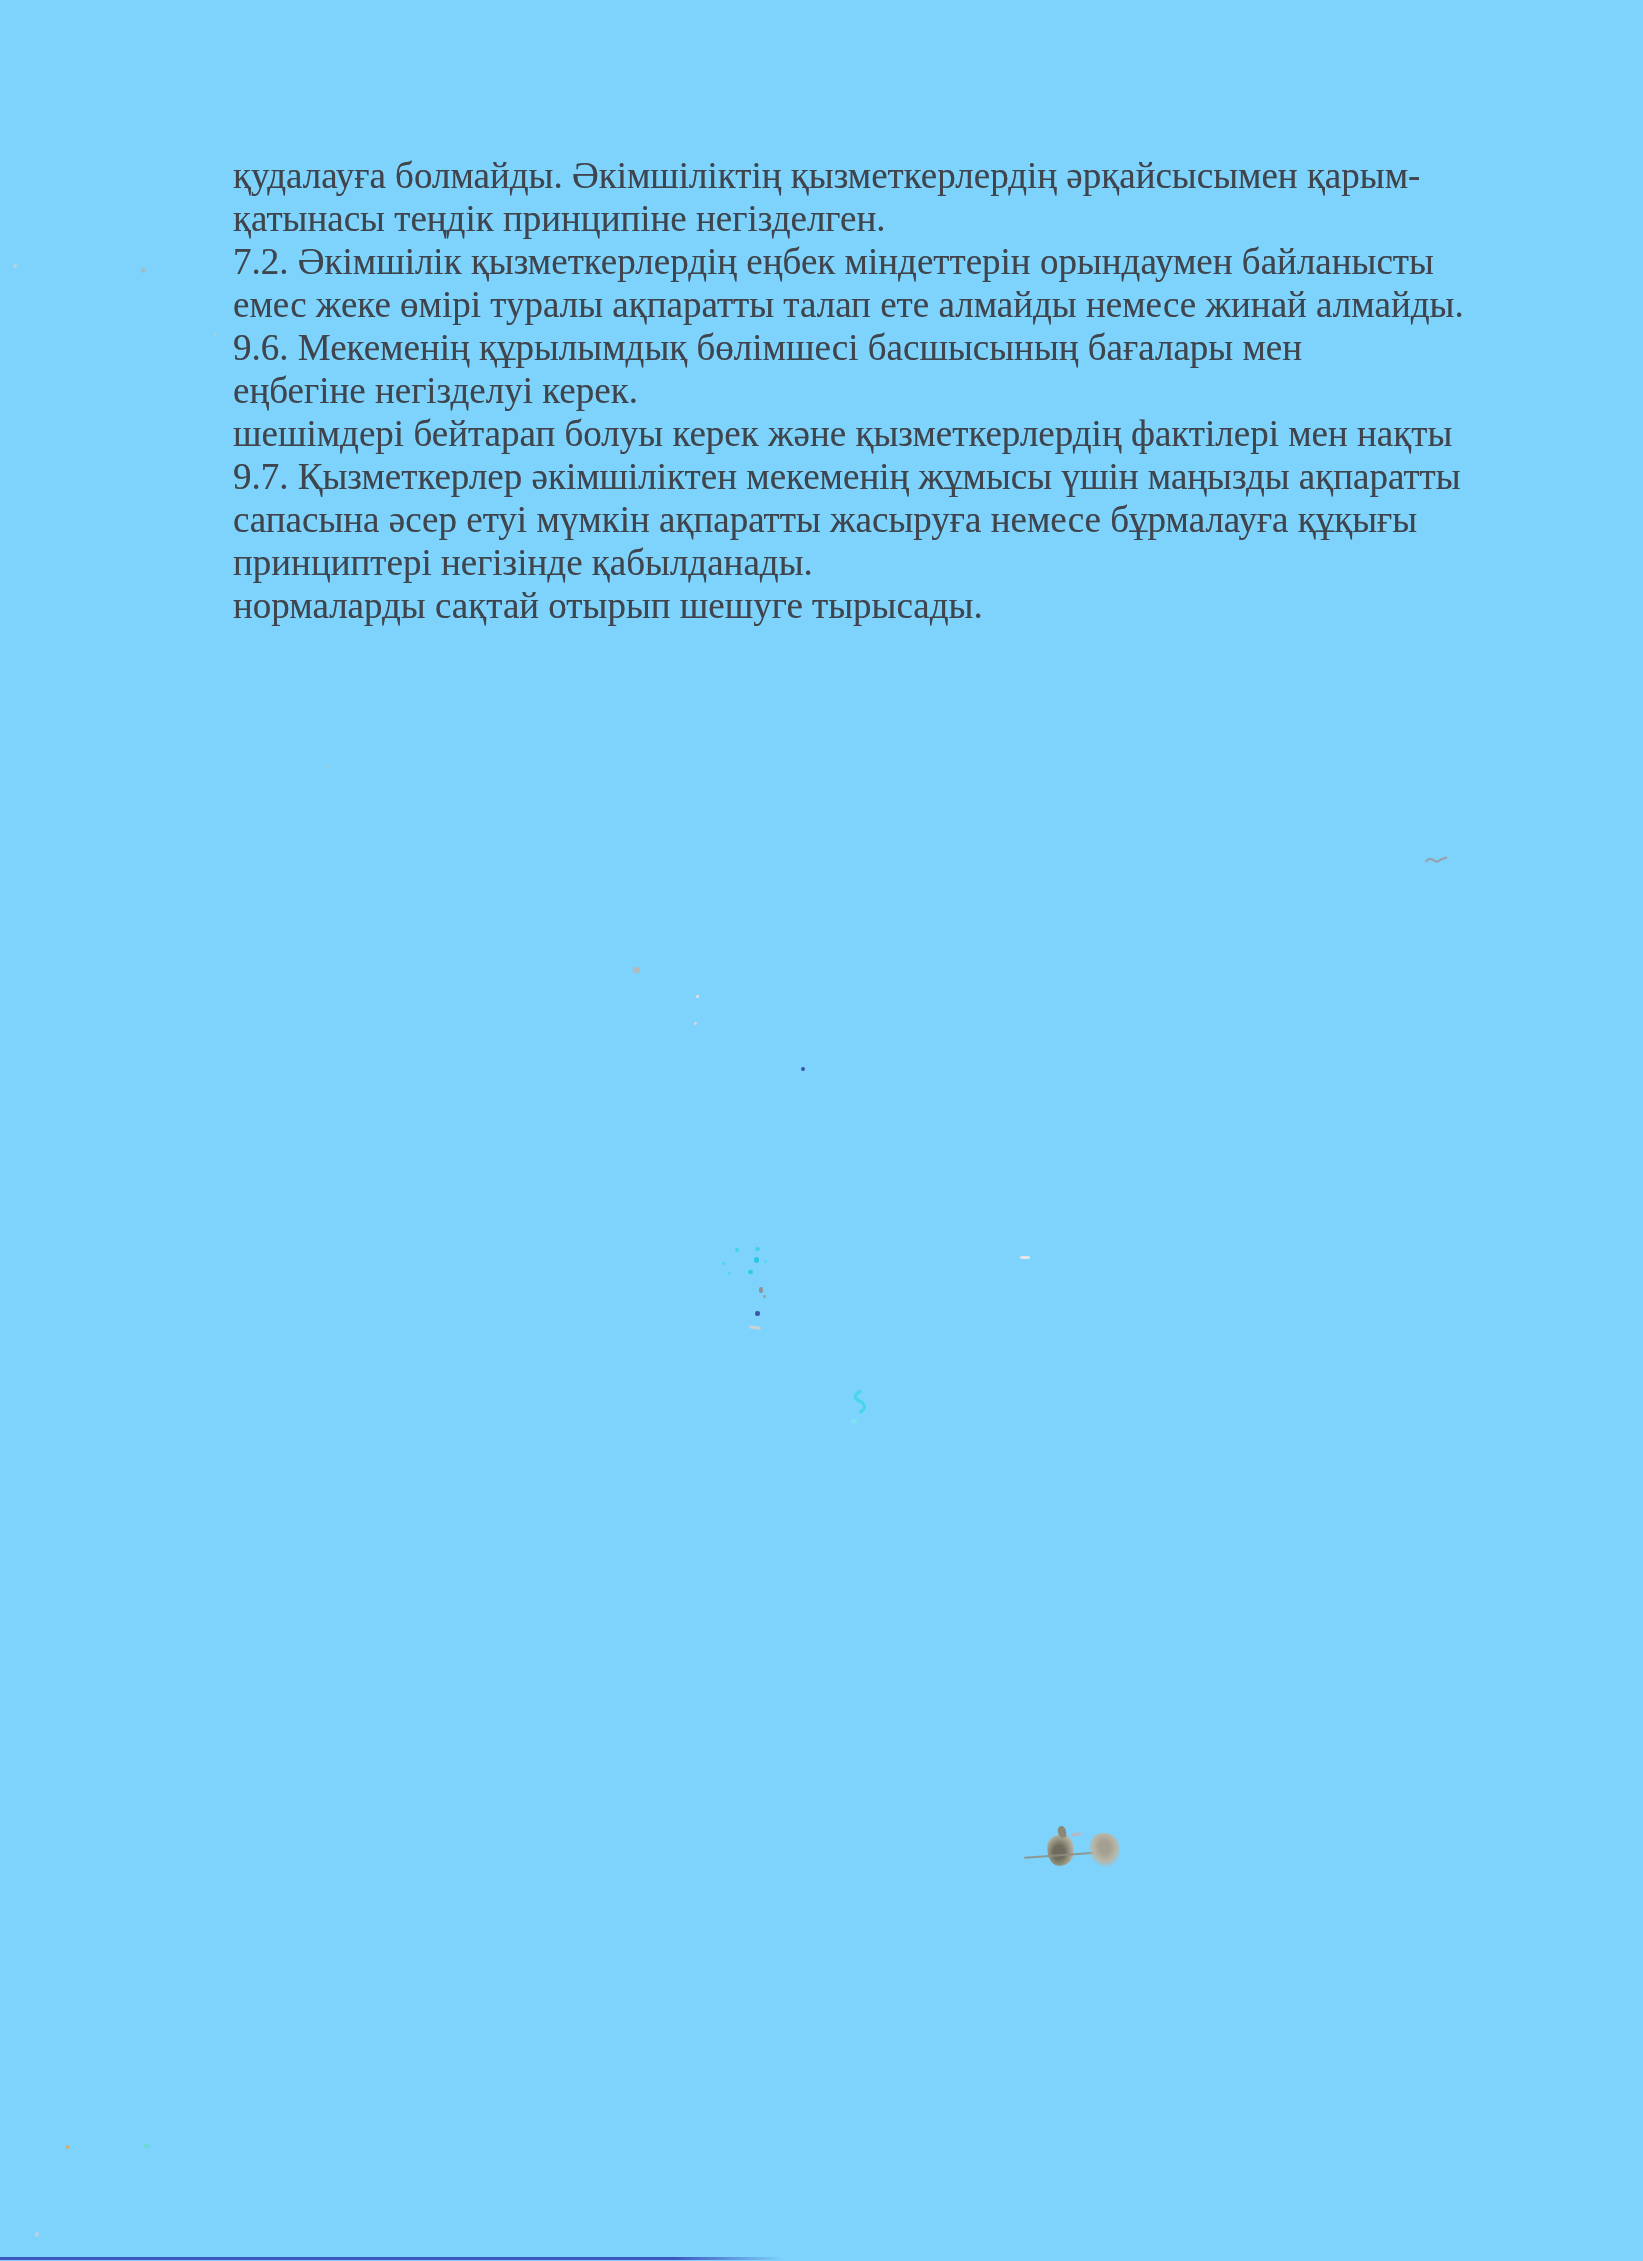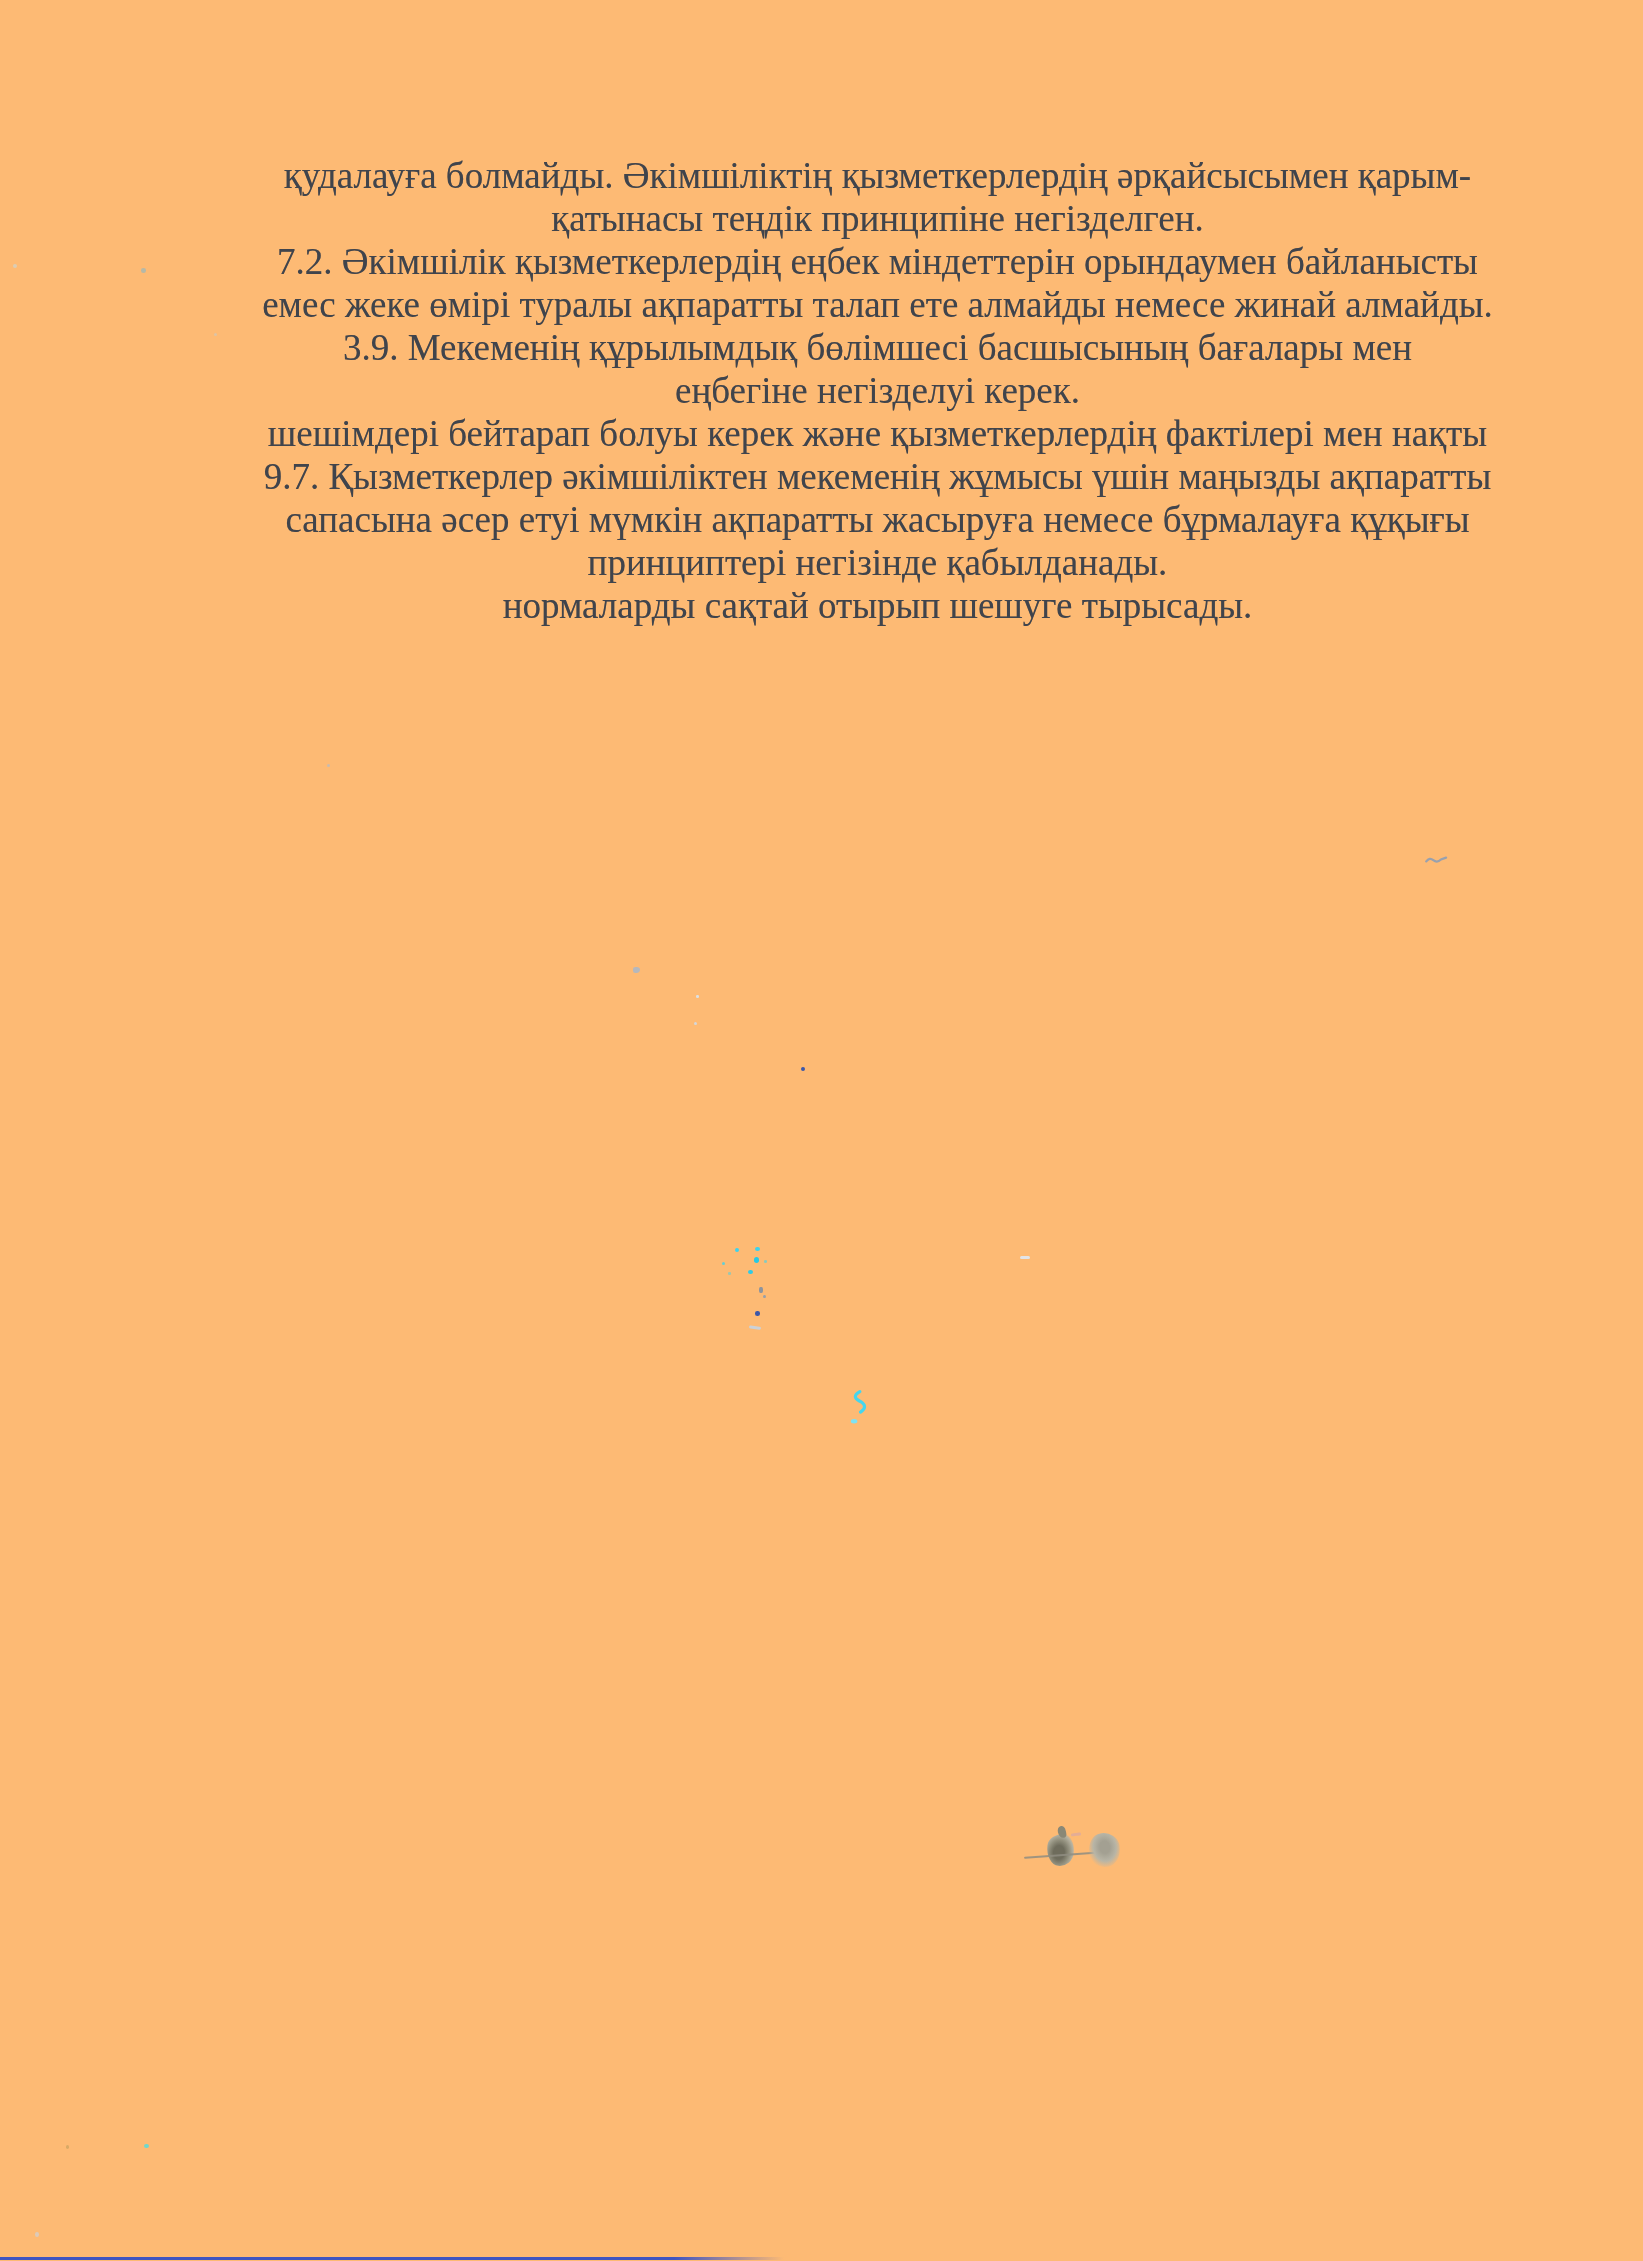--- a/index.html
+++ b/index.html
@@ -2,23 +2,22 @@
 <html style="font-size:10.3px"><head>
 <meta charset="utf-8">
 <style>
   * { margin:0; padding:0; box-sizing:border-box; }
   html,body { width:1644px; height:2261px; }
   body { background:#ffffff; font-family:"Liberation Serif","DejaVu Serif",serif; }
 
   .page {
     position:relative;
     width:1644px; height:2261px;
-    background:#fdba74;
+    background:#7dd3fc;
     overflow:hidden;
-    text-align:center;
   }
 
   
   .text-block {
     position:absolute;
     left:233px; top:154px;
     width:1289px;
     font-size:37px;
     line-height:43px;
     color:#40444c;
@@ -75,21 +74,21 @@
 </head>
 <body>
 
 <div class="page">
 
   <main class="text-block">
     <div class="text-line">қудалауға болмайды. Әкімшіліктің қызметкерлердің әрқайсысымен қарым-</div>
     <div class="text-line">қатынасы теңдік принципіне негізделген.</div>
     <div class="text-line">7.2. Әкімшілік қызметкерлердің еңбек міндеттерін орындаумен байланысты</div>
     <div class="text-line">емес жеке өмірі туралы ақпаратты талап ете алмайды немесе жинай алмайды.</div>
-    <div class="text-line">3.9. Мекеменің құрылымдық бөлімшесі басшысының бағалары мен</div>
+    <div class="text-line">9.6. Мекеменің құрылымдық бөлімшесі басшысының бағалары мен</div>
     <div class="text-line">еңбегіне негізделуі керек.</div>
     <div class="text-line">шешімдері бейтарап болуы керек және қызметкерлердің фактілері мен нақты</div>
     <div class="text-line">9.7. Қызметкерлер әкімшіліктен мекеменің жұмысы үшін маңызды ақпаратты</div>
     <div class="text-line">сапасына әсер етуі мүмкін ақпаратты жасыруға немесе бұрмалауға құқығы</div>
     <div class="text-line">принциптері негізінде қабылданады.</div>
     <div class="text-line">нормаларды сақтай отырып шешуге тырысады.</div>
   </main>
 
   <span class="mark-squiggle">
     <svg width="23" height="9" viewBox="0 0 36 14">

